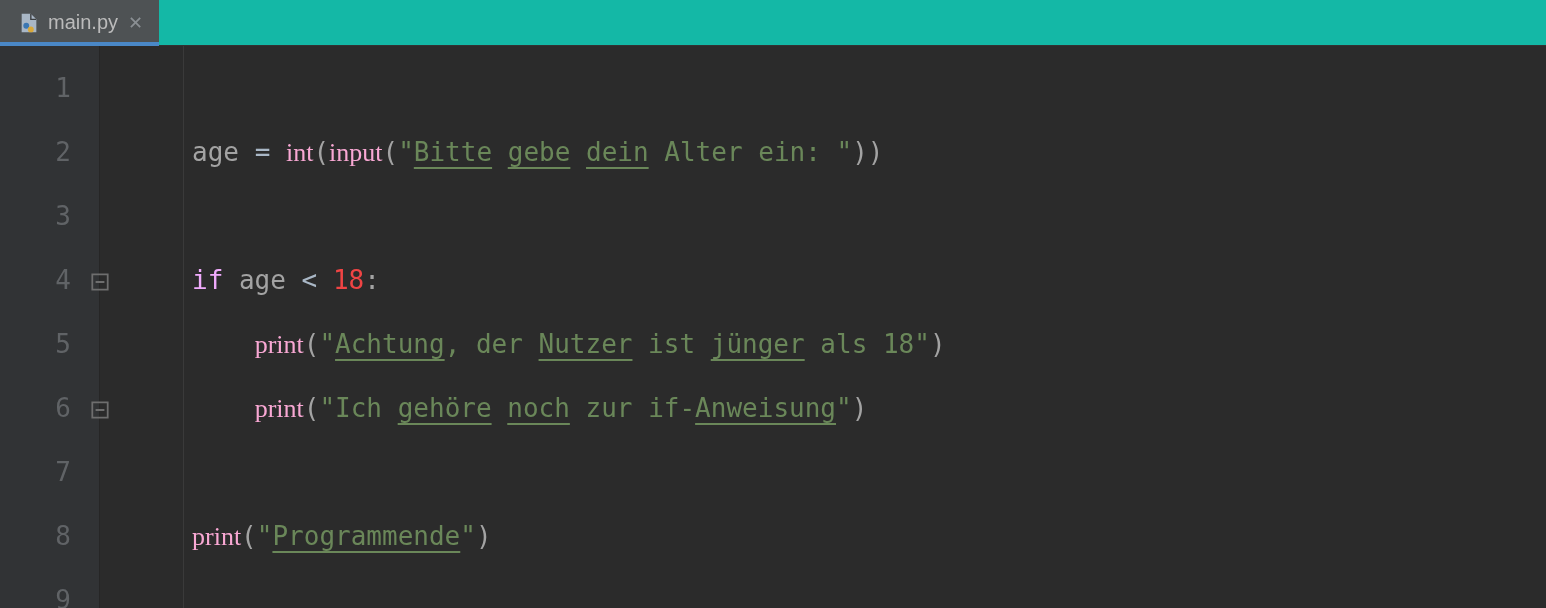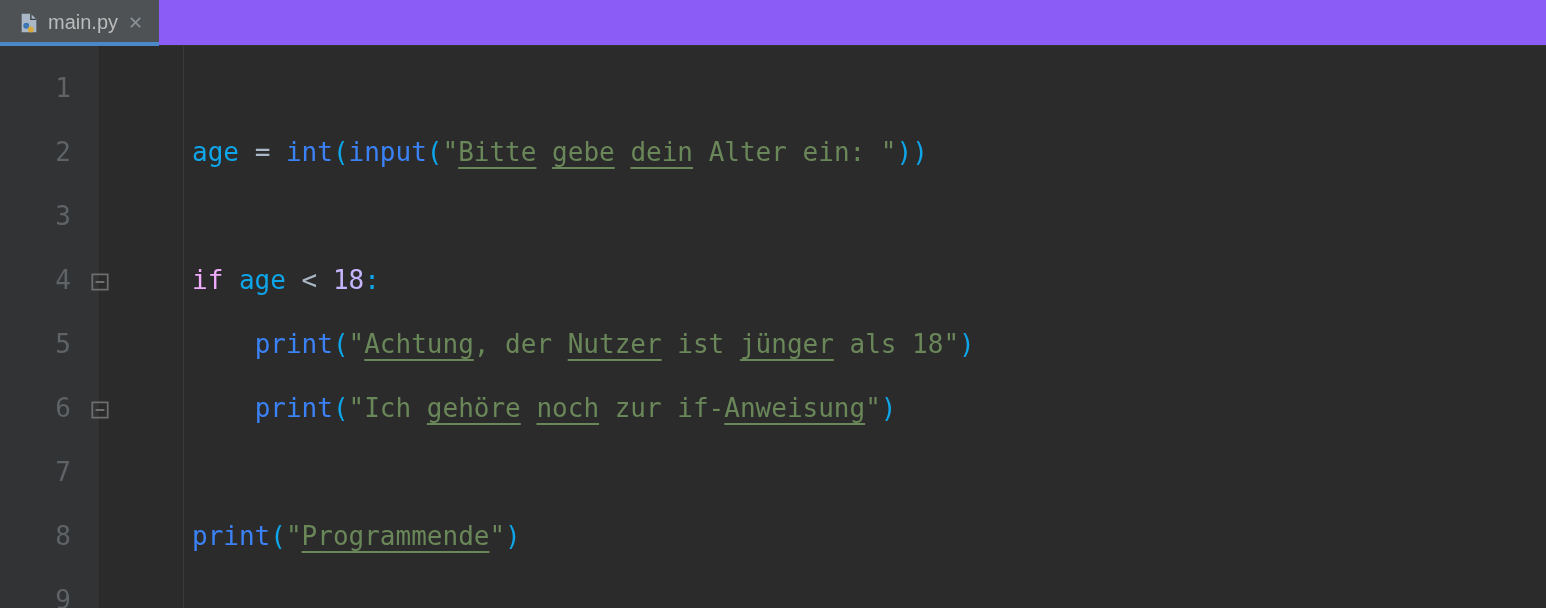--- a/index.html
+++ b/index.html
@@ -7,21 +7,21 @@
   body {
     background: #2b2b2b;
     font-family: "Menlo", "Consolas", "DejaVu Sans Mono", monospace;
     font-size: 26px;
     color: #a9b7c6;
   }
 
   
   .tabbar {
     height: 46px;
-    background: #8b5cf6;
+    background: #14b8a6;
     display: flex;
     align-items: stretch;
     border-bottom: 1px solid #323232;
   }
   .tab {
     display: flex;
     align-items: center;
     gap: 8px;
     padding: 0 14px 0 18px;
     background: #4e5254;
@@ -97,24 +97,24 @@
     padding-left: 8px;
     white-space: pre;
     overflow: hidden;
   }
   .code .line {
     height: 64px;
     line-height: 64px;
   }
 
   
-  .tk-id   { color: #0ea5e9; }   
+  .tk-id   { color: #a3a3a3; }   
   .tk-kw   { color: #f0abfc; }   
-  .tk-bi   { color: #3b82f6; }   
-  .tk-num  { color: #c4b5fd; }   
+  .tk-bi   { color: #f9a8d4; font-family: Liberation Serif, serif; }   
+  .tk-num  { color: #ef4444; }   
   .tk-op   { color: #a9b7c6; }
   .tk-str  { color: #6a8759; }   
   .tk-str.typo {
     text-decoration-line: underline;
     text-decoration-style: wavy;
     text-decoration-color: #6a8759;
     text-decoration-thickness: 2px;
     text-underline-offset: 6px;
     text-decoration: underline;
   }

